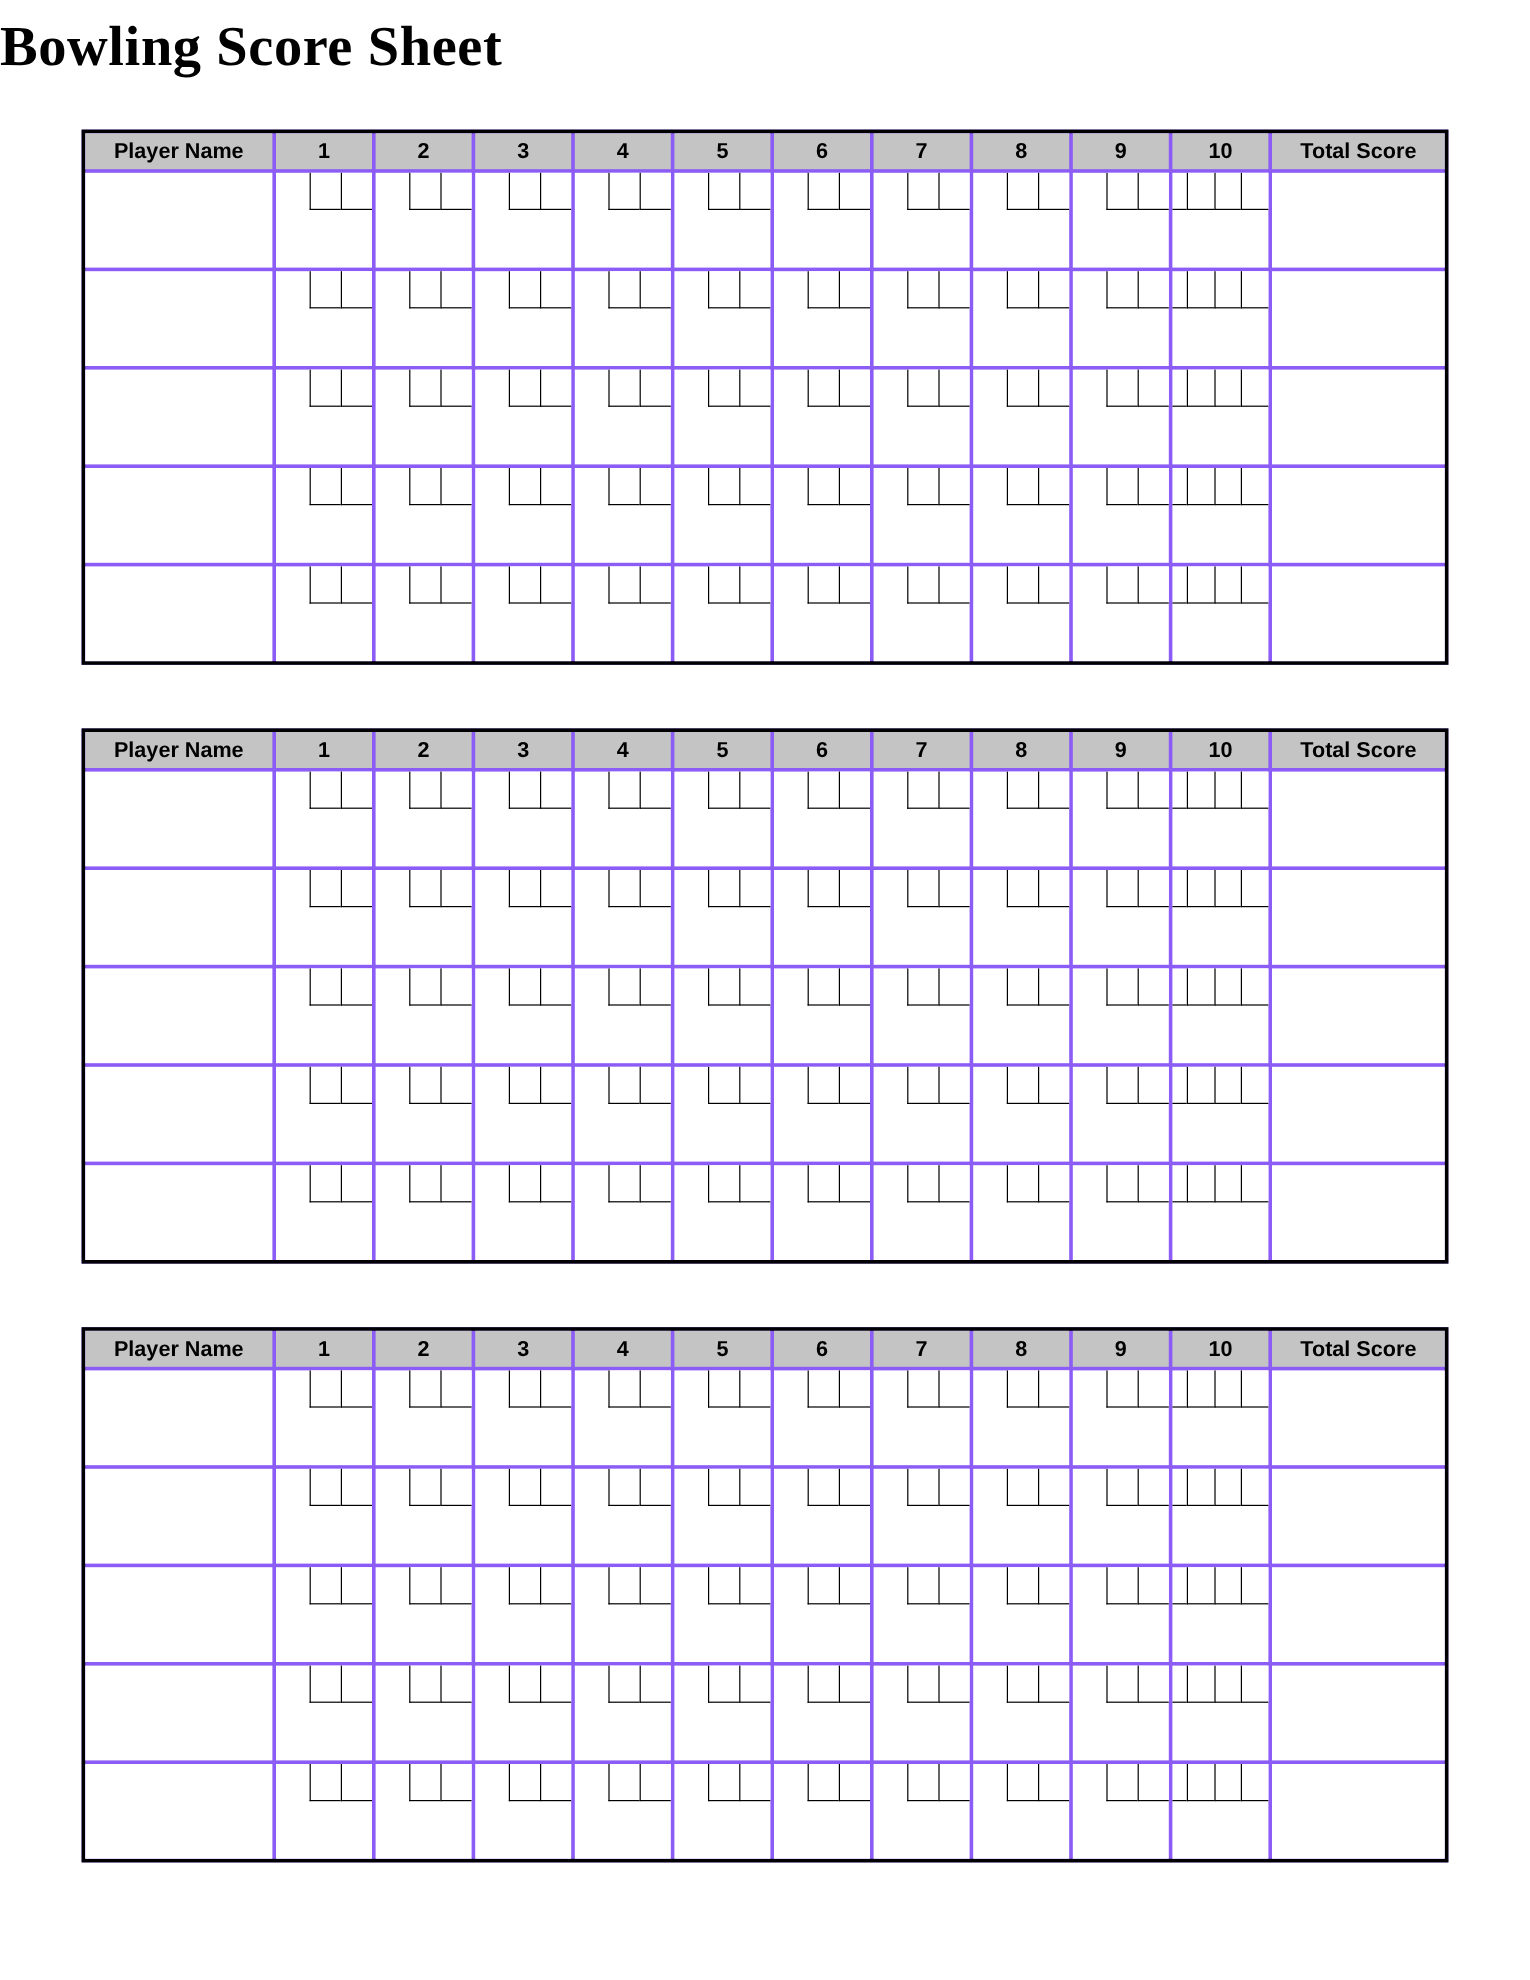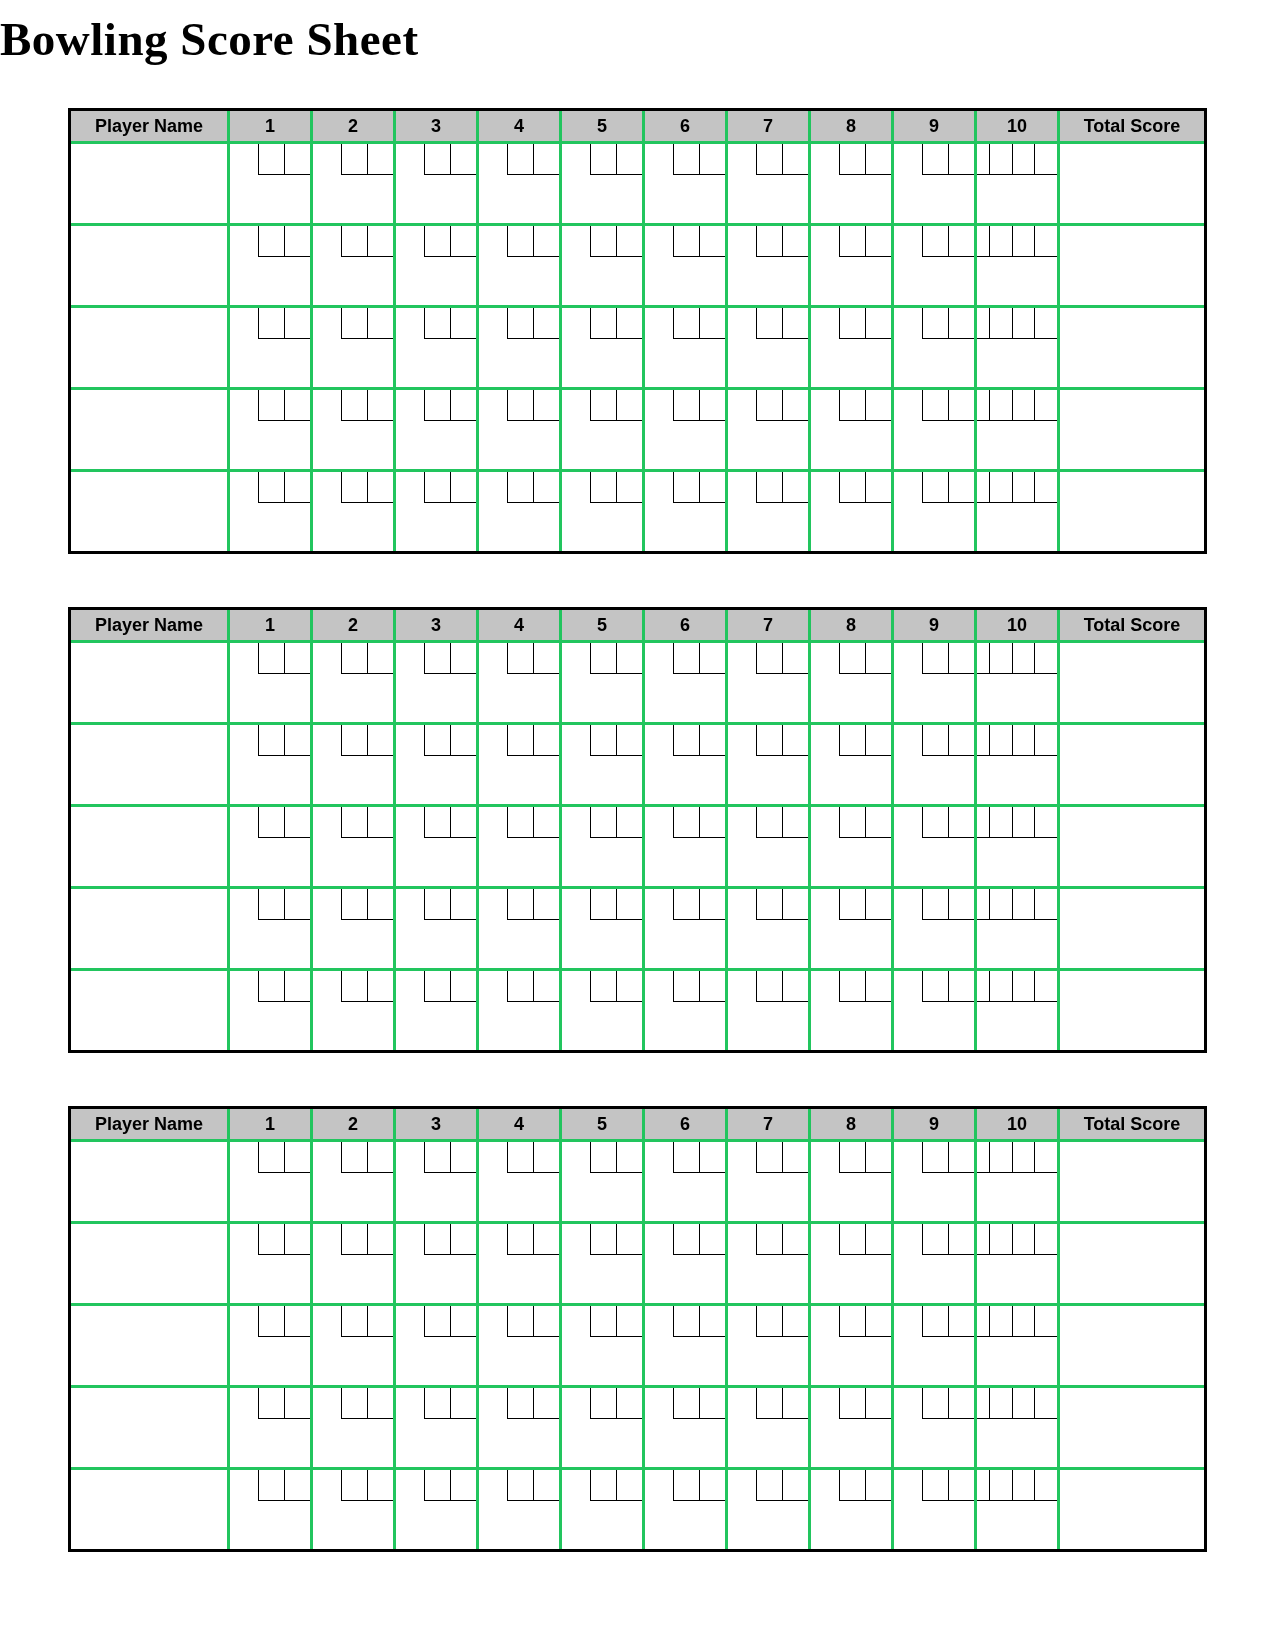--- a/index.html
+++ b/index.html
@@ -30,21 +30,21 @@
     position: absolute;
     left: 68px;
     top: 108px;
     width: 1139px;
   }
   .score-table {
     display: grid;
     grid-template-columns: 156px repeat(10, 80px) 1fr;
     grid-template-rows: 30px repeat(5, 79px);
     gap: 3px;
-    background: #22c55e;          
+    background: #8b5cf6;          
     border: 3px solid #000000;
     width: 1139px;
     margin-bottom: 53px;
   }
   .header-cell {
     background: var(--header-bg, #c4c4c4);
     display: flex;
     align-items: center;
     justify-content: center;
     font-weight: bold;

